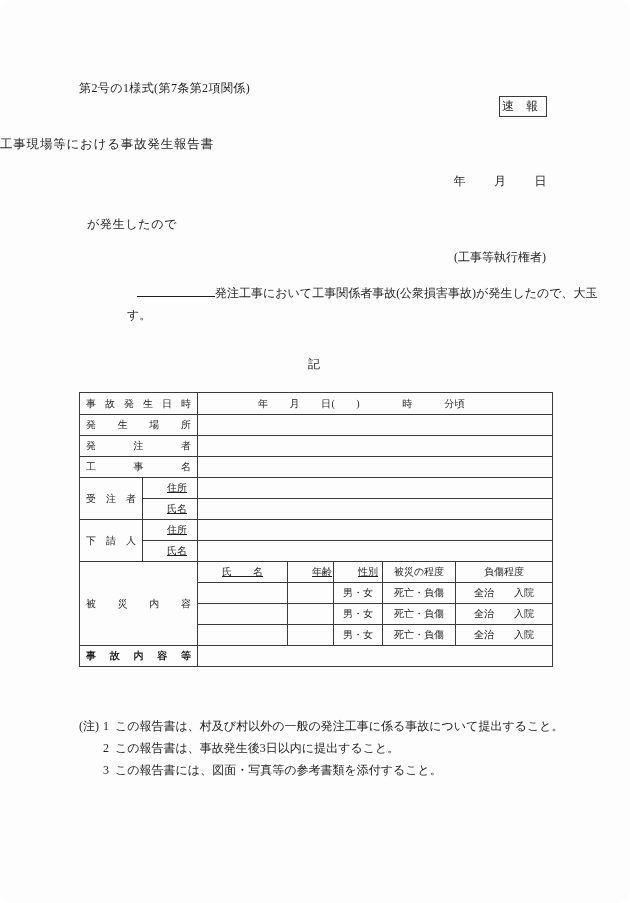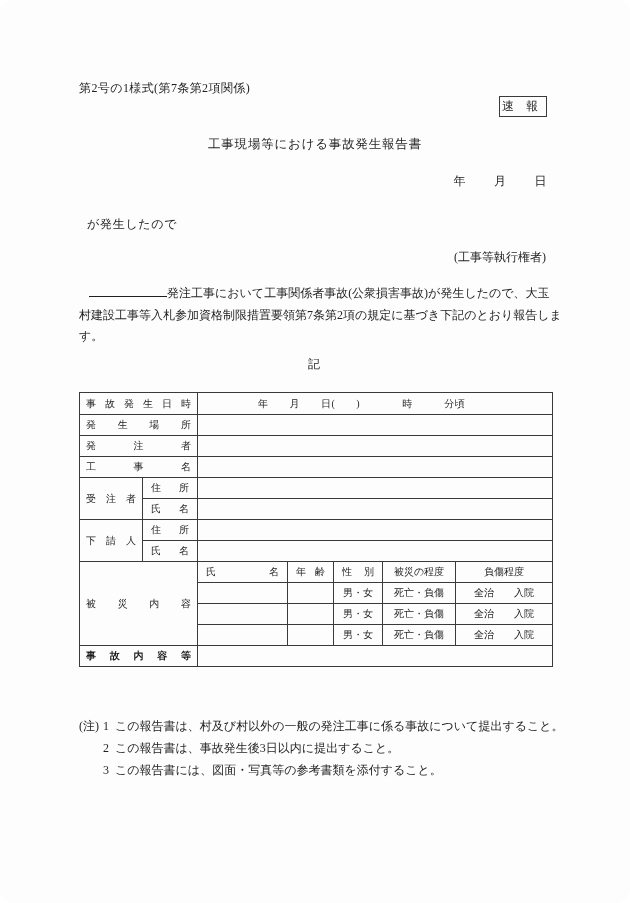--- a/index.html
+++ b/index.html
@@ -21,31 +21,31 @@
 
   .flash-box {
     position: absolute; right: 83px; top: 96px;
     border: 1px solid var(--line, #3a3a3a);
     padding: 1px 8px 2px 2px;
     line-height: 16px;
   }
 
   .doc-title {
     position: absolute; left: 0; right: 0; top: 136px;
-    text-align: center; font-size: 12.5px; letter-spacing: 0.8px;
+    font-size: 12.5px; letter-spacing: 0.8px;
   }
 
   .date-line { position: absolute; right: 82px; top: 173px; letter-spacing: 1.5px; text-align: center; }
 
   .addressee { position: absolute; left: 87px; top: 216px; letter-spacing: 0.7px; }
 
   .executor { position: absolute; right: 84px; top: 249px; }
 
   .paragraph { position: absolute; left: 79px; top: 283px; width: 478px; line-height: 21.5px; }
-  .paragraph .line { white-space: nowrap; }
+  .paragraph .line { white-space: nowrap; margin-left: 48px; }
   .blank-underline {
     display: inline-block;
     width: 78px; height: 13px;
     margin-left: 10px;
     border-bottom: 1px solid var(--ink, #1f1f1f);
     vertical-align: baseline;
   }
 
   .record-heading { position: absolute; left: 0; right: 0; top: 356px; text-align: center; letter-spacing: 2px; }
 
@@ -58,21 +58,21 @@
   }
   table.report-table td {
     border: 1px solid var(--line, #3a3a3a);
     height: 21px;
     vertical-align: middle;
     font-size: 10px;
     overflow: hidden;
     white-space: nowrap;
   }
   td.jlabel { text-align: justify; text-align-last: justify; padding: 0 6px; }
-  td.jlabel-sub { text-align: justify; text-align-last: justify; padding: 0 8px; }
+  td.jlabel-sub { text-align: justify; text-align-last: justify; padding: 0 24px; text-decoration: underline; }
   td.center { text-align: center; }
   tr.row-first td { height: 22px; }
   td.datetime-cell { padding-left: 60px; letter-spacing: 0.5px; }
   td.tall-cell { height: 60px; font-weight: bold; }
 
   .notes { position: absolute; left: 79px; top: 715px; line-height: 22.2px; }
   .note-line { display: flex; }
   .note-prefix { width: 24px; flex: 0 0 24px; }
   .note-num { width: 8px; flex: 0 0 8px; }
   .note-text { margin-left: 4px; white-space: nowrap; }
@@ -91,21 +91,20 @@
   <div class="doc-title">工事現場等における事故発生報告書</div>
 
   <div class="date-line">年　　月　　日</div>
 
   <div class="addressee">が発生したので</div>
 
   <div class="executor">(工事等執行権者)</div>
 
   <div class="paragraph">
     <div class="line"><span class="blank-underline"></span><span>発注工事において工事関係者事故(公衆損害事故)が発生したので、大玉</span></div>
-    <div class="line">村建設工事等入札参加資格制限措置要領第7条第2項の規定に基づき下記のとおり報告しま</div>
     <div class="line">す。</div>
   </div>
 
   <div class="record-heading">記</div>
 
   <table class="report-table">
     <colgroup>
       <col style="width:63px">
         <col style="width:55px">
         <col style="width:90px">

